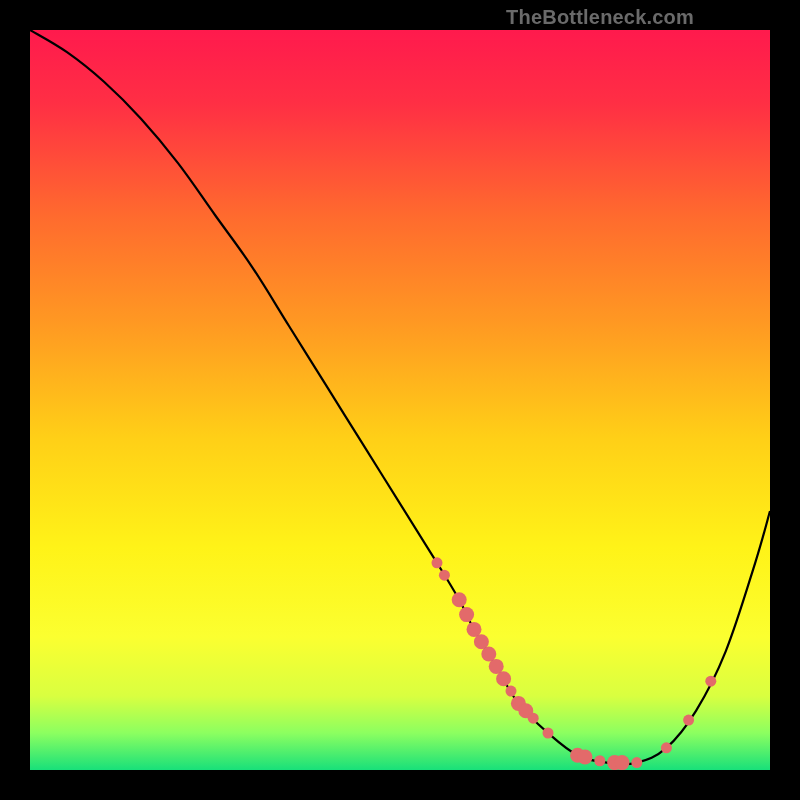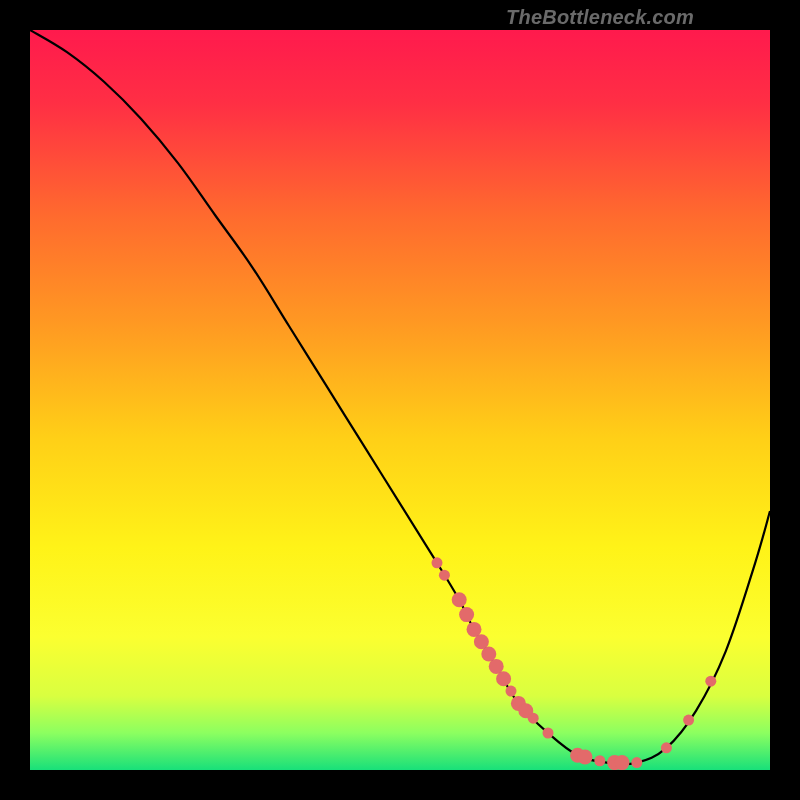--- a/index.html
+++ b/index.html
@@ -11,21 +11,20 @@
     overflow: hidden;
     position: relative;
   }
   .frame {
     position: absolute;
     top: 0;
     left: 0;
     width: 712px;
     height: 800px;
     background: #000;
-    font-style: italic;
   }
   .plot {
     position: absolute;
     top: 30px;
     left: 30px;
     width: 740px;
     height: 740px;
   }
   .plot svg { display: block; }
   .watermark {

